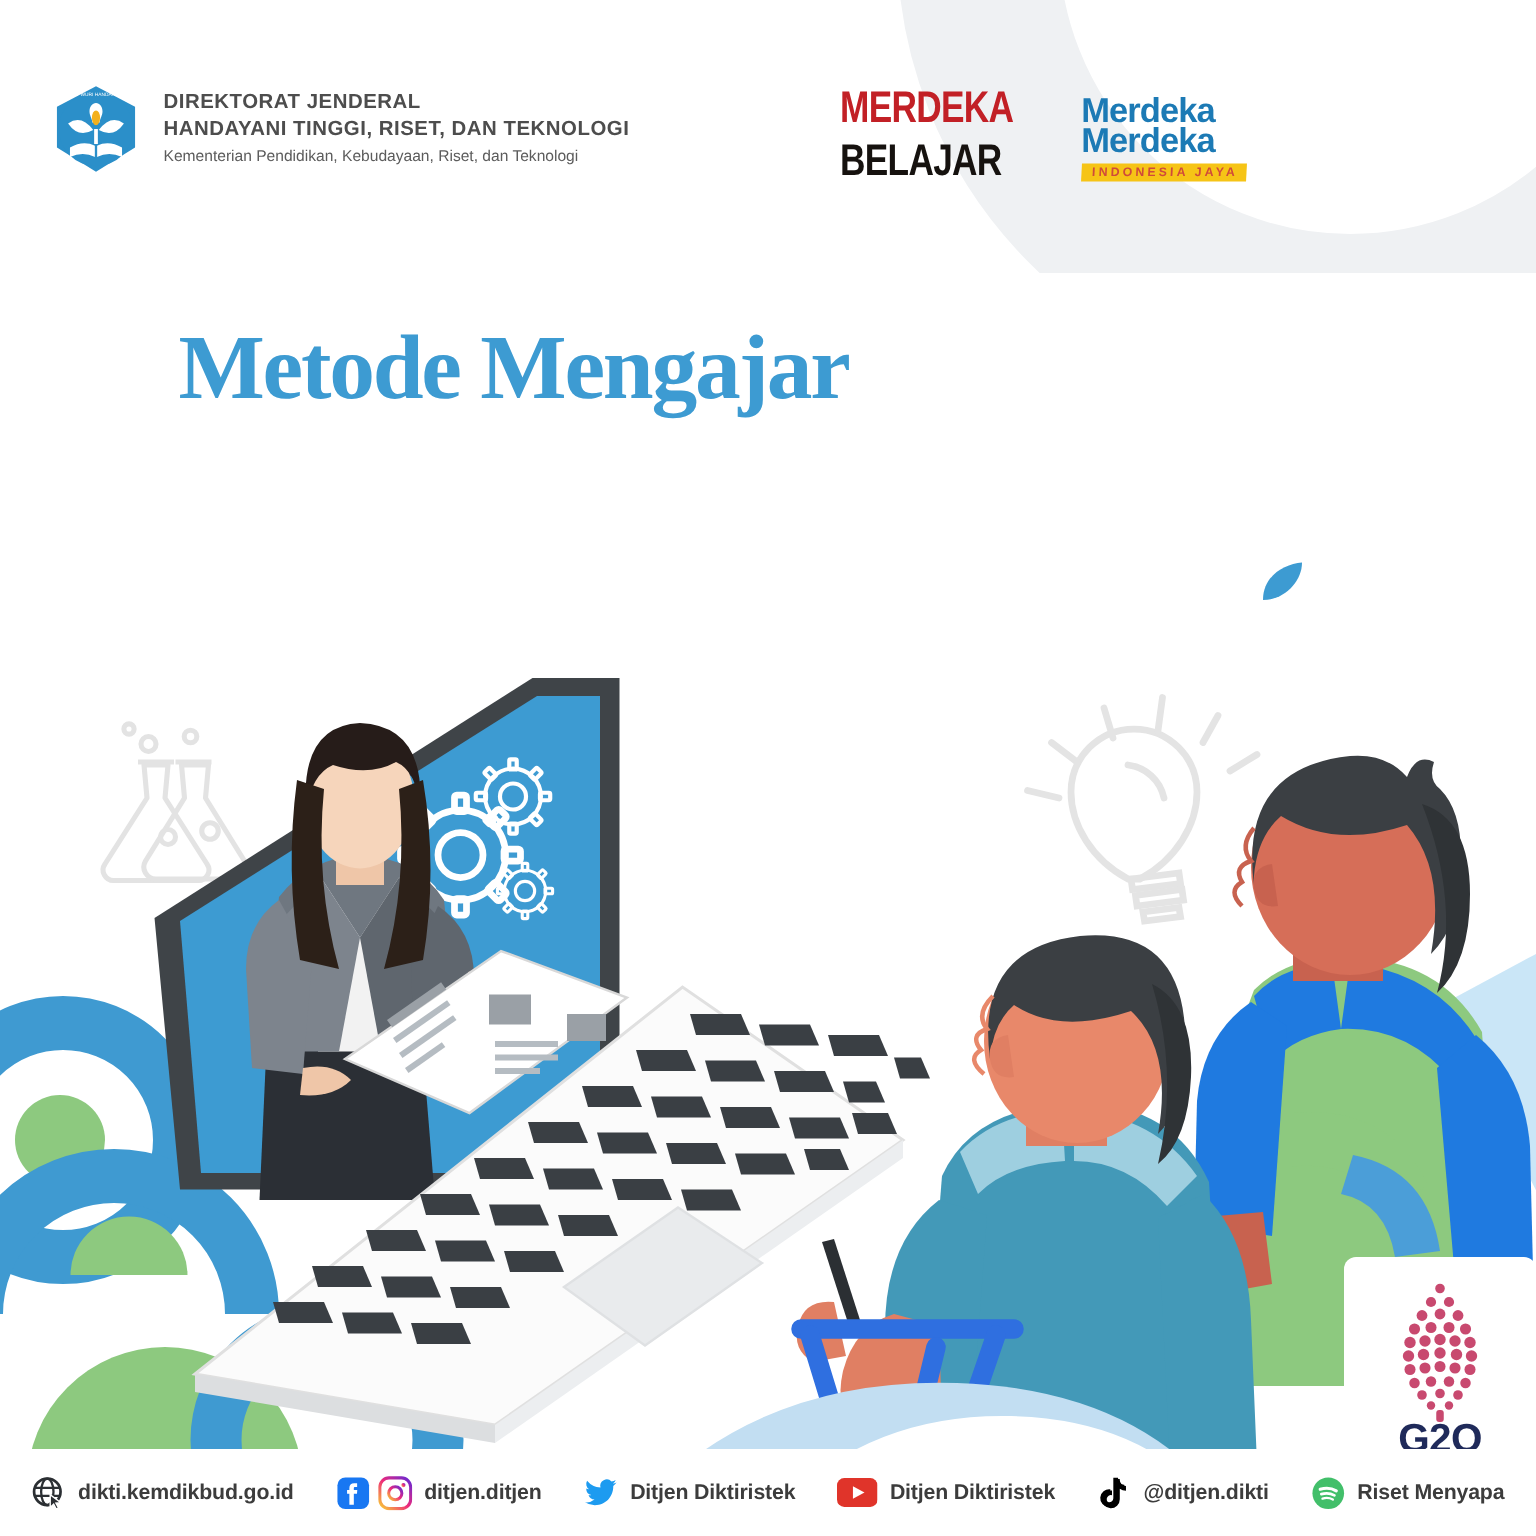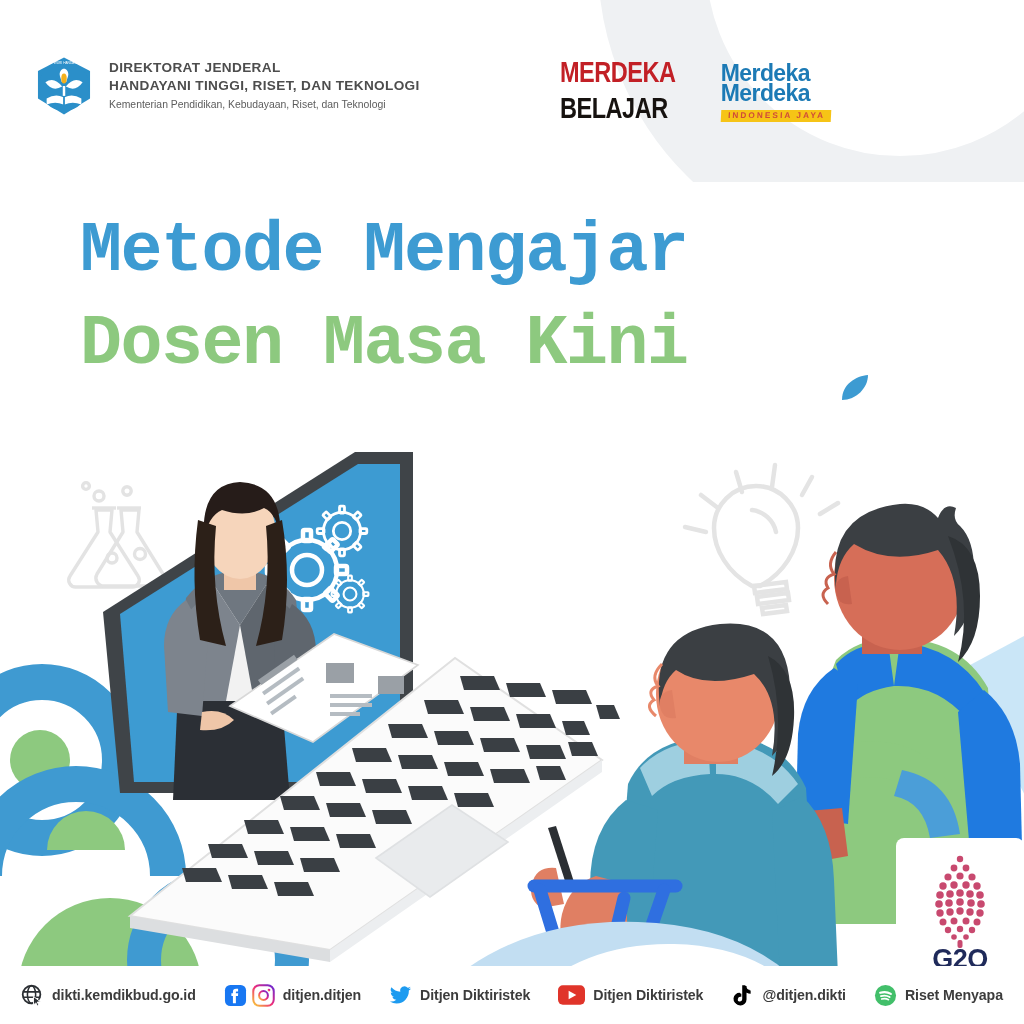--- a/index.html
+++ b/index.html
@@ -66,25 +66,26 @@
   .km-3{
     display:inline-block; background:#f6c416; color:#d04a3a;
     font-size:8.2px; font-weight:bold; letter-spacing:2.1px;
     padding:2px 6px 2px 7px; margin-top:2px;
     transform:skewX(-3deg);
   }
 
   
   .title-wrap{ position:absolute; left:80px; top:205px; z-index:6; }
   .title-1, .title-2{
-    font-family:Liberation Mono, monospace;
+    font-family:Liberation Serif, serif;
     font-weight:bold;
-    font-size:70px;
+    font-size:61px;
     line-height:1.33;
     letter-spacing:-1.5px;
+    margin-left:39px;
   }
   .title-1{ color:#3d9bd2; }
   .title-2{ color:#8dc97f; }
 
   .leaf{
     position:absolute; left:838px; top:372px;
     width:34px; height:34px; z-index:6;
   }
 
   
@@ -173,21 +174,20 @@
       <div class="kampus-merdeka">
         <span class="km-1">Merdeka</span>
         <span class="km-2">Merdeka</span>
         <span class="km-3">INDONESIA JAYA</span>
       </div>
     </div>
   </div>
 
   <div class="title-wrap">
     <div class="title-1">Metode Mengajar</div>
-    <div class="title-2">Dosen Masa Kini</div>
   </div>
 
   <svg class="leaf" viewBox="0 0 34 34">
     <path d="M4 28 C4 12 18 4 30 3 C30 16 18 28 4 28 Z" fill="#3d9bd2"></path>
   </svg>
 
   <svg class="art" viewBox="0 0 1024 1024">
 
     <g stroke="#e3e3e3" stroke-width="3.4" fill="none" stroke-linejoin="round">
       <circle cx="86" cy="486" r="3.4"></circle>

